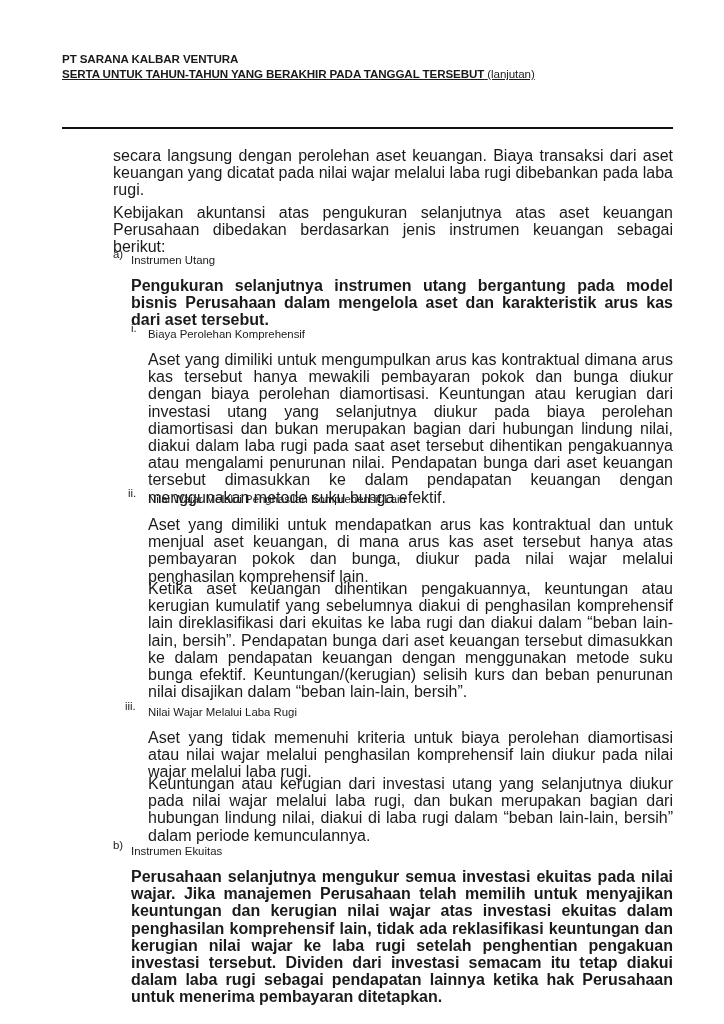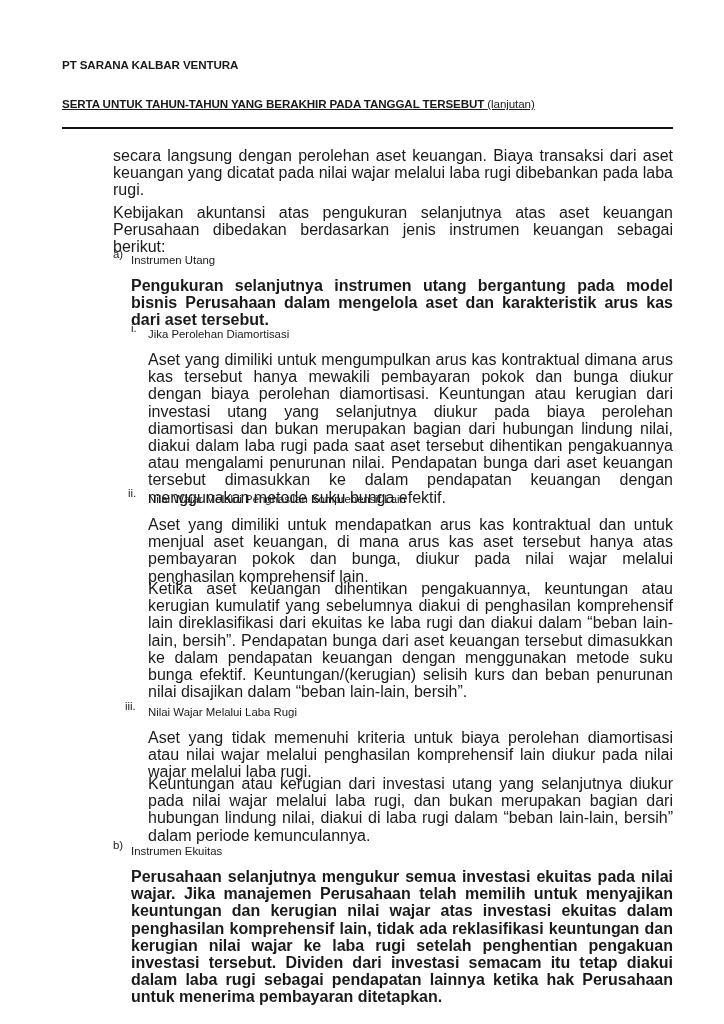--- a/index.html
+++ b/index.html
@@ -1,20 +1,20 @@
 <!DOCTYPE html>
 <html><head>
 <meta charset="utf-8">
 <style>
   html, body { margin: 0; padding: 0; background: #ffffff; }
   body { width: 724px; height: 1024px; position: relative; overflow: hidden;
          font-family: "Liberation Sans", sans-serif; color: #1a1a1a; }
-  .header { position: absolute; left: 62px; top: 57px; width: 612px; }
+  .header { position: absolute; left: 62px; top: 51px; width: 612px; }
   .header .line { font-weight: bold; font-size: 11.6px; line-height: 15px; letter-spacing: -0.1px; white-space: nowrap; }
-  .header .line.last { text-decoration: underline; margin-top: 24px; }
+  .header .line.last { text-decoration: underline; }
   .header .lanj { font-weight: normal; }
   .rule { position: absolute; left: 62px; top: 127px; width: 611px; height: 2px; background: #111; }
   .p { position: absolute; font-size: 16px; line-height: 17.2px; text-align: justify; text-align-last: left; }
   .lvl0 { left: 113px; width: 560px; }
   .lvl1 { left: 131px; width: 542px; font-weight: bold; }
   .lvl2 { left: 148px; width: 525px; }
   .item { position: absolute; font-size: 11.4px; line-height: 17px; white-space: nowrap; }
   .item .mark { display: inline-block; }
   .item .lbl { position: absolute; top: 0; margin-top: 6px; }
   .pagenum { position: absolute; left: 0; width: 724px; top: 975px; text-align: right;
@@ -33,21 +33,21 @@
 <div class="p lvl0" style="top:204px">Kebijakan akuntansi atas pengukuran selanjutnya atas aset keuangan Perusahaan dibedakan berdasarkan jenis instrumen keuangan sebagai berikut:</div>
 
 <div class="item" style="left:113px; top:246px">
   <span class="mark">a)</span>
   <span class="lbl" style="left:18px">Instrumen Utang</span>
 </div>
 <div class="p lvl1" style="top:277px">Pengukuran selanjutnya instrumen utang bergantung pada model bisnis Perusahaan dalam mengelola aset dan karakteristik arus kas dari aset tersebut.</div>
 
 <div class="item" style="left:131px; top:320px">
   <span class="mark">i.</span>
-  <span class="lbl" style="left:17px">Jika Perolehan Diamortisasi</span>
+  <span class="lbl" style="left:17px">Biaya Perolehan Komprehensif</span>
 </div>
 <div class="p lvl2" style="top:351px">Aset yang dimiliki untuk mengumpulkan arus kas kontraktual dimana arus kas tersebut hanya mewakili pembayaran pokok dan bunga diukur dengan biaya perolehan diamortisasi. Keuntungan atau kerugian dari investasi utang yang selanjutnya diukur pada biaya perolehan diamortisasi dan bukan merupakan bagian dari hubungan lindung nilai, diakui dalam laba rugi pada saat aset tersebut dihentikan pengakuannya atau mengalami penurunan nilai. Pendapatan bunga dari aset keuangan tersebut dimasukkan ke dalam pendapatan keuangan dengan menggunakan metode suku bunga efektif.</div>
 
 <div class="item" style="left:128px; top:485px">
   <span class="mark">ii.</span>
   <span class="lbl" style="left:20px">Nilai Wajar Melalui Penghasilan Komprehensif Lain</span>
 </div>
 <div class="p lvl2" style="top:516px">Aset yang dimiliki untuk mendapatkan arus kas kontraktual dan untuk menjual aset keuangan, di mana arus kas aset tersebut hanya atas pembayaran pokok dan bunga, diukur pada nilai wajar melalui penghasilan komprehensif lain.</div>
 <div class="p lvl2" style="top:580px">Ketika aset keuangan dihentikan pengakuannya, keuntungan atau kerugian kumulatif yang sebelumnya diakui di penghasilan komprehensif lain direklasifikasi dari ekuitas ke laba rugi dan diakui dalam “beban lain-lain, bersih”. Pendapatan bunga dari aset keuangan tersebut dimasukkan ke dalam pendapatan keuangan dengan menggunakan metode suku bunga efektif. Keuntungan/(kerugian) selisih kurs dan beban penurunan nilai disajikan dalam “beban lain-lain, bersih”.</div>
 

